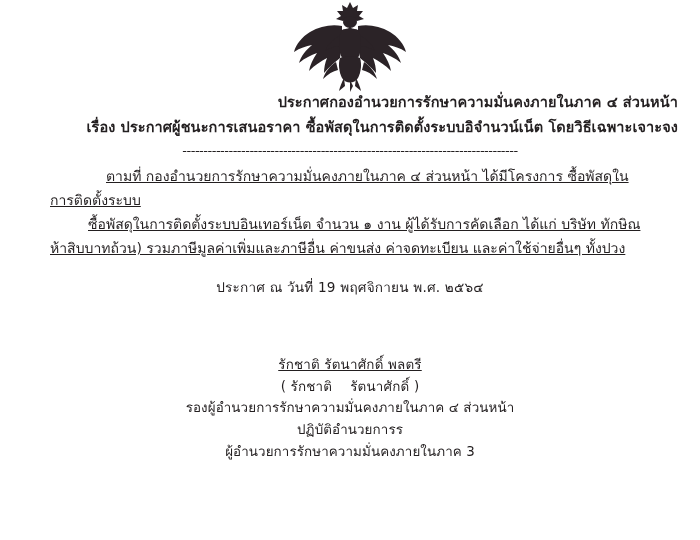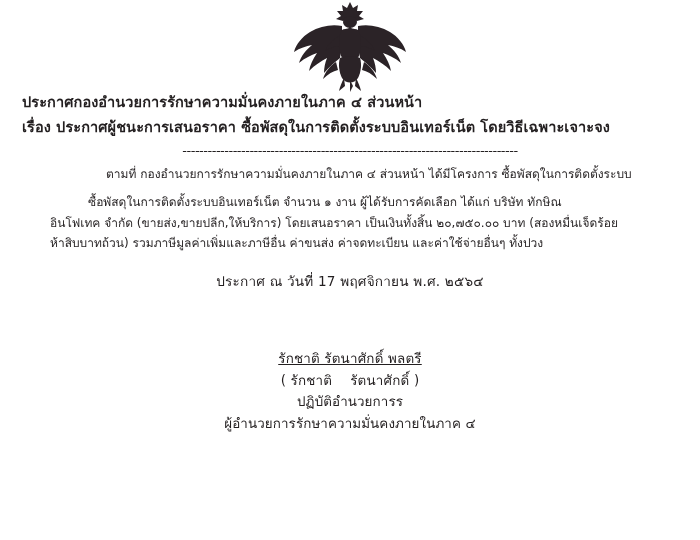--- a/index.html
+++ b/index.html
@@ -25,21 +25,21 @@
     display: flex;
     justify-content: center;
     align-items: flex-start;
     height: 92px;
     margin-top: 0;
   }
   .emblem svg {
     display: block;
   }
   .title-block {
-    text-align: left;
+    text-align: right;
     line-height: 1.5;
   }
   .title-line1 {
     font-size: 14.5px;
     font-weight: bold;
     letter-spacing: 0.1px;
   }
   .title-line2 {
     font-size: 14.5px;
     font-weight: bold;
@@ -50,23 +50,24 @@
     text-align: center;
     font-size: 13px;
     letter-spacing: -0.5px;
     color: #231f20;
     margin-top: 4px;
     margin-bottom: 6px;
     white-space: nowrap;
     overflow: hidden;
   }
   .body-block {
-    font-size: 12px;
+    font-size: 14px;
     line-height: 1.72;
     padding: 0 28px;
+    text-decoration: underline;
   }
   .para {
     margin: 0;
     text-align: left;
   }
   .indent {
     display: inline-block;
     width: 56px;
   }
   .indent-small {
@@ -133,34 +134,34 @@
         <path d="M64 78 C66 82 68 86 69 91 L63 86 Z"></path>
 
         <path d="M44 62 C38 66 33 72 31 79 C36 74 41 71 46 70 Z"></path>
         <path d="M72 62 C78 66 83 72 85 79 C80 74 75 71 70 70 Z"></path>
       </g>
     </svg>
   </div>
 
   <div class="title-block">
     <div class="title-line1">ประกาศกองอำนวยการรักษาความมั่นคงภายในภาค ๔ ส่วนหน้า</div>
-    <div class="title-line2">เรื่อง ประกาศผู้ชนะการเสนอราคา ซื้อพัสดุในการติดตั้งระบบอินเทอร์เน็ต โดยวิธีเฉพาะเจาะจง</div>
+    <div class="title-line2">เรื่อง ประกาศผู้ชนะการเสนอราคา ซื้อพัสดุในการติดตั้งระบบอิจำนวน์เน็ต โดยวิธีเฉพาะเจาะจง</div>
   </div>
 
   <div class="divider">--------------------------------------------------------------------------------</div>
 
   <div class="body-block">
     <p class="para"><span class="indent"></span><span>ตามที่ กองอำนวยการรักษาความมั่นคงภายในภาค ๔ ส่วนหน้า ได้มีโครงการ ซื้อพัสดุในการติดตั้งระบบ</span></p>
-    <p class="para" style="margin-top:8px;"><span class="indent-small"></span><span>ซื้อพัสดุในการติดตั้งระบบอินเทอร์เน็ต จำนวน ๑ งาน ผู้ได้รับการคัดเลือก ได้แก่ บริษัท ทักษิณ</span></p>
-    <p class="para"><span>อินโฟเทค จำกัด (ขายส่ง,ขายปลีก,ให้บริการ) โดยเสนอราคา เป็นเงินทั้งสิ้น ๒๐,๗๕๐.๐๐ บาท (สองหมื่นเจ็ดร้อย</span></p>
+    <p class="para" style="margin-top:0;"><span class="indent-small"></span><span>ซื้อพัสดุในการติดตั้งระบบอินเทอร์เน็ต จำนวน ๑ งาน ผู้ได้รับการคัดเลือก ได้แก่ บริษัท ทักษิณ</span></p>
     <p class="para"><span>ห้าสิบบาทถ้วน) รวมภาษีมูลค่าเพิ่มและภาษีอื่น ค่าขนส่ง ค่าจดทะเบียน และค่าใช้จ่ายอื่นๆ ทั้งปวง</span></p>
   </div>
 
-  <div class="date-line">ประกาศ ณ วันที่  17 พฤศจิกายน พ.ศ. ๒๕๖๔</div>
+  <div class="date-line">ประกาศ ณ วันที่  19 พฤศจิกายน พ.ศ. ๒๕๖๔</div>
 
   <div class="signature-block">
     <div class="sig-name">รักชาติ รัตนาศักดิ์ พลตรี</div>
     <div class="sig-paren nowrap"><span>( รักชาติ</span><span class="sig-gap"></span><span>รัตนาศักดิ์ )</span></div>
+    <div class="sig-pos">รองผู้อำนวยการรักษาความมั่นคงภายในภาค ๔ ส่วนหน้า</div>
     <div class="sig-pos">ปฏิบัติอำนวยการร</div>
-    <div class="sig-pos">ผู้อำนวยการรักษาความมั่นคงภายในภาค ๔</div>
+    <div class="sig-pos">ผู้อำนวยการรักษาความมั่นคงภายในภาค 3</div>
   </div>
 
 </div>
 
 </body></html>

